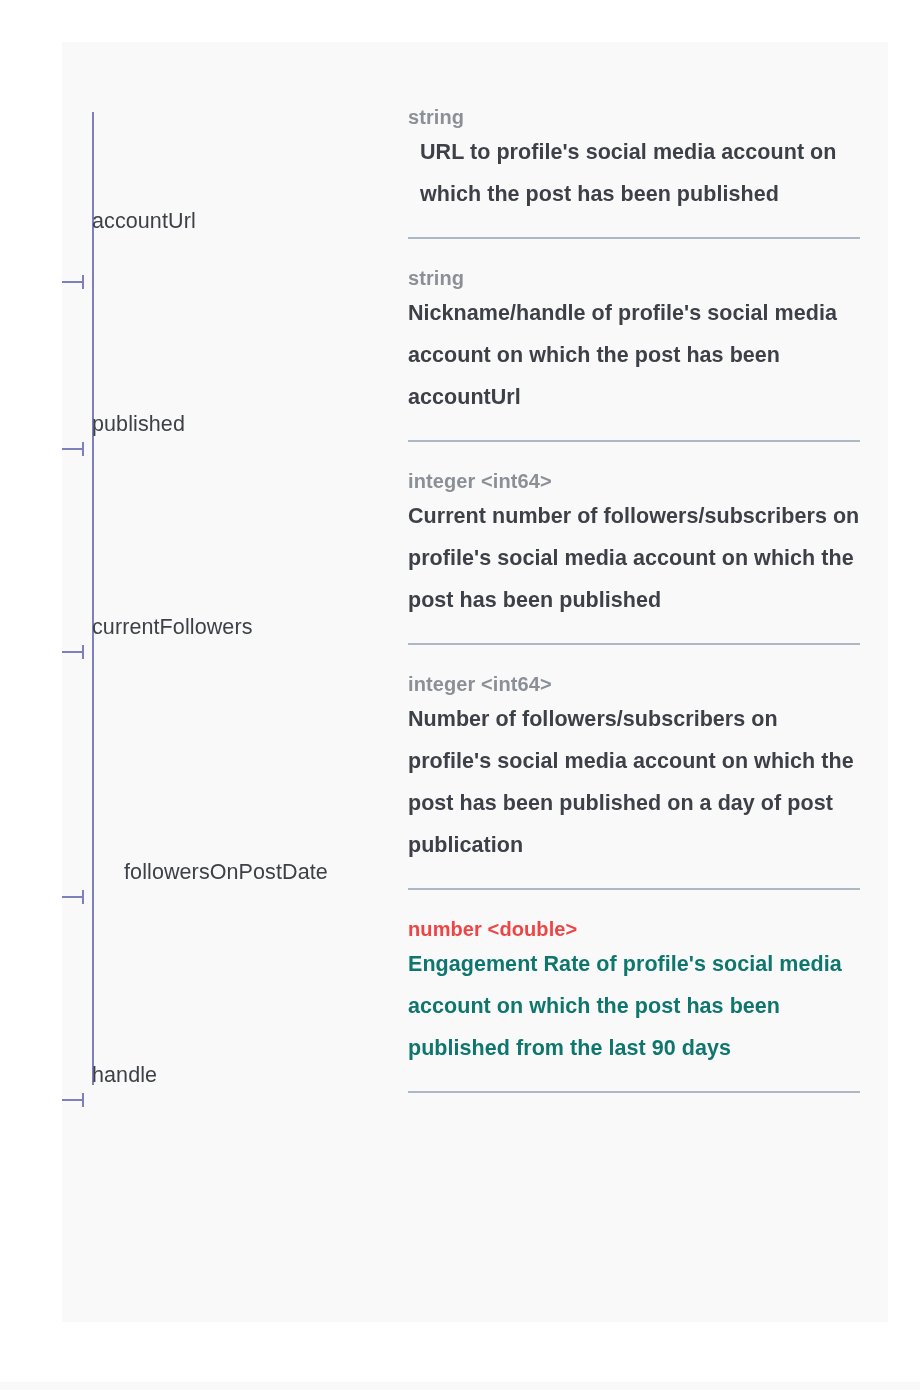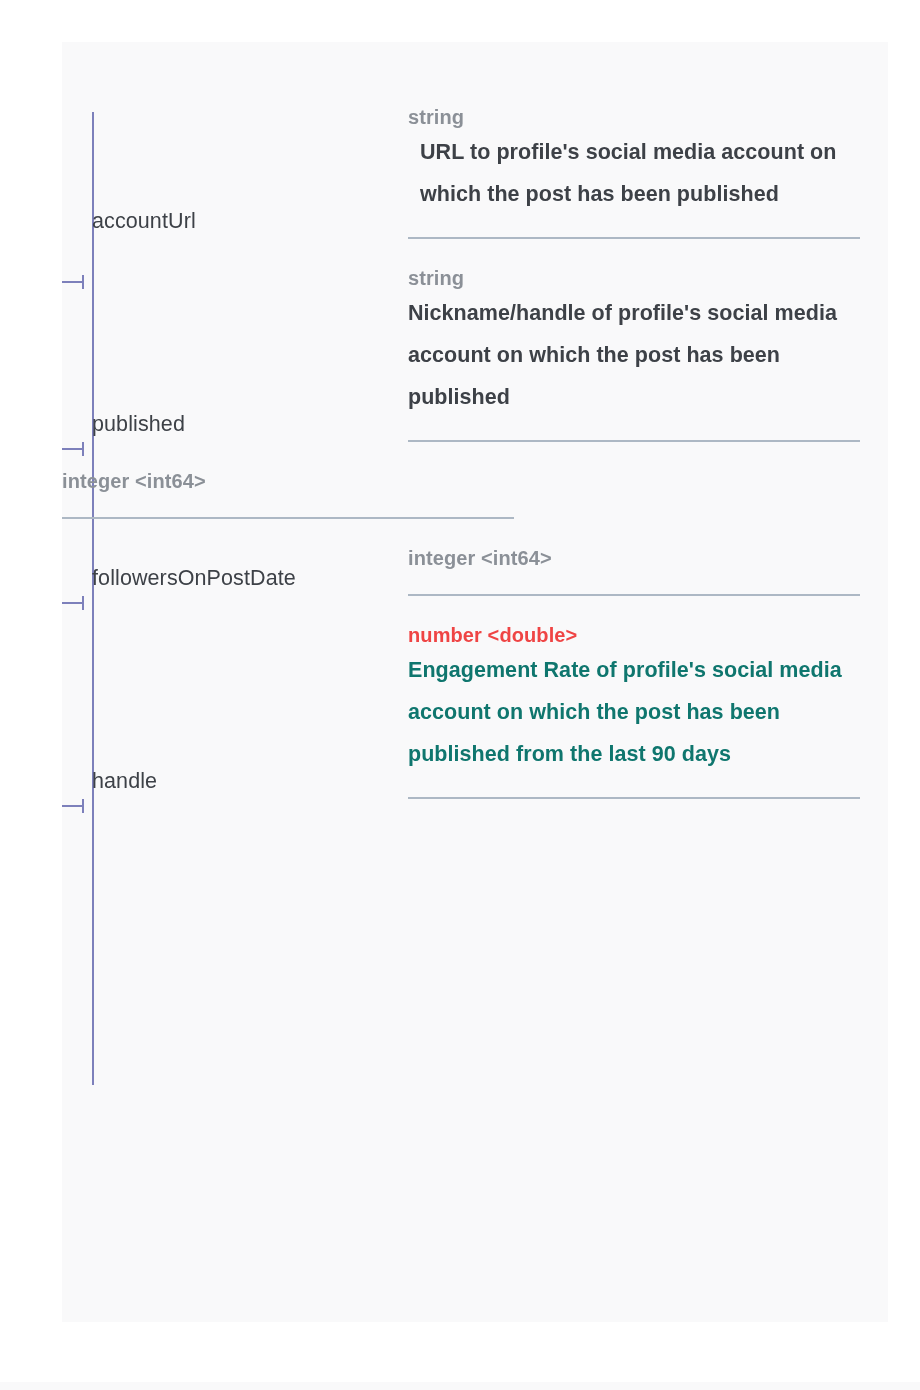--- a/index.html
+++ b/index.html
@@ -177,42 +177,51 @@
       <div class="row row-1">
         <div class="prop-col">
           <span class="connector">
             <span class="stub" style="background: rgb(125, 128, 187);"></span>
               <span class="tick" style="background: rgb(125, 128, 187);"></span>
           </span>
           <span class="prop-name" style="color: rgb(61, 65, 71);">published</span>
         </div>
         <div class="detail-col">
           <div class="type-label" style="color: rgb(139, 144, 151);">string</div>
-          <div class="description" style="color: rgb(61, 65, 71);">Nickname/handle of profile's social media account on which the post has been published</div>
+          <div class="description" style="color: rgb(61, 65, 71);">Nickname/handle of profile's social media account on which the post has been accountUrl</div>
           <div class="divider" style="background: rgb(173, 184, 196);"></div>
         </div>
       </div>
 
       <div class="row row-2">
+        <div class="prop-col">
+          <span class="connector">
+            <span class="stub" style="background: rgb(125, 128, 187);"></span>
+              <span class="tick" style="background: rgb(125, 128, 187);"></span>
+          </span>
+          <span class="prop-name" style="color: rgb(61, 65, 71);">currentFollowers</span>
+        </div>
         <div class="detail-col">
           <div class="type-label" style="color: rgb(139, 144, 151);">integer &lt;int64&gt;</div>
+          <div class="description" style="color: rgb(61, 65, 71);">Current number of followers/subscribers on profile's social media account on which the post has been published</div>
           <div class="divider" style="background: rgb(173, 184, 196);"></div>
         </div>
       </div>
 
       <div class="row row-3">
         <div class="prop-col">
           <span class="connector">
             <span class="stub" style="background: rgb(125, 128, 187);"></span>
               <span class="tick" style="background: rgb(125, 128, 187);"></span>
           </span>
-          <span class="prop-name" style="color: rgb(61, 65, 71);">followersOnPostDate</span>
+          <span class="prop-name" style="color: rgb(61, 65, 71); margin-left: 32px;">followersOnPostDate</span>
         </div>
         <div class="detail-col">
           <div class="type-label" style="color: rgb(139, 144, 151);">integer &lt;int64&gt;</div>
+          <div class="description" style="color: rgb(61, 65, 71);">Number of followers/subscribers on profile's social media account on which the post has been published on a day of post publication</div>
           <div class="divider" style="background: rgb(173, 184, 196);"></div>
         </div>
       </div>
 
       <div class="row row-4">
         <div class="prop-col">
           <span class="connector">
             <span class="stub" style="background: rgb(125, 128, 187);"></span>
               <span class="tick" style="background: rgb(125, 128, 187);"></span>
           </span>

